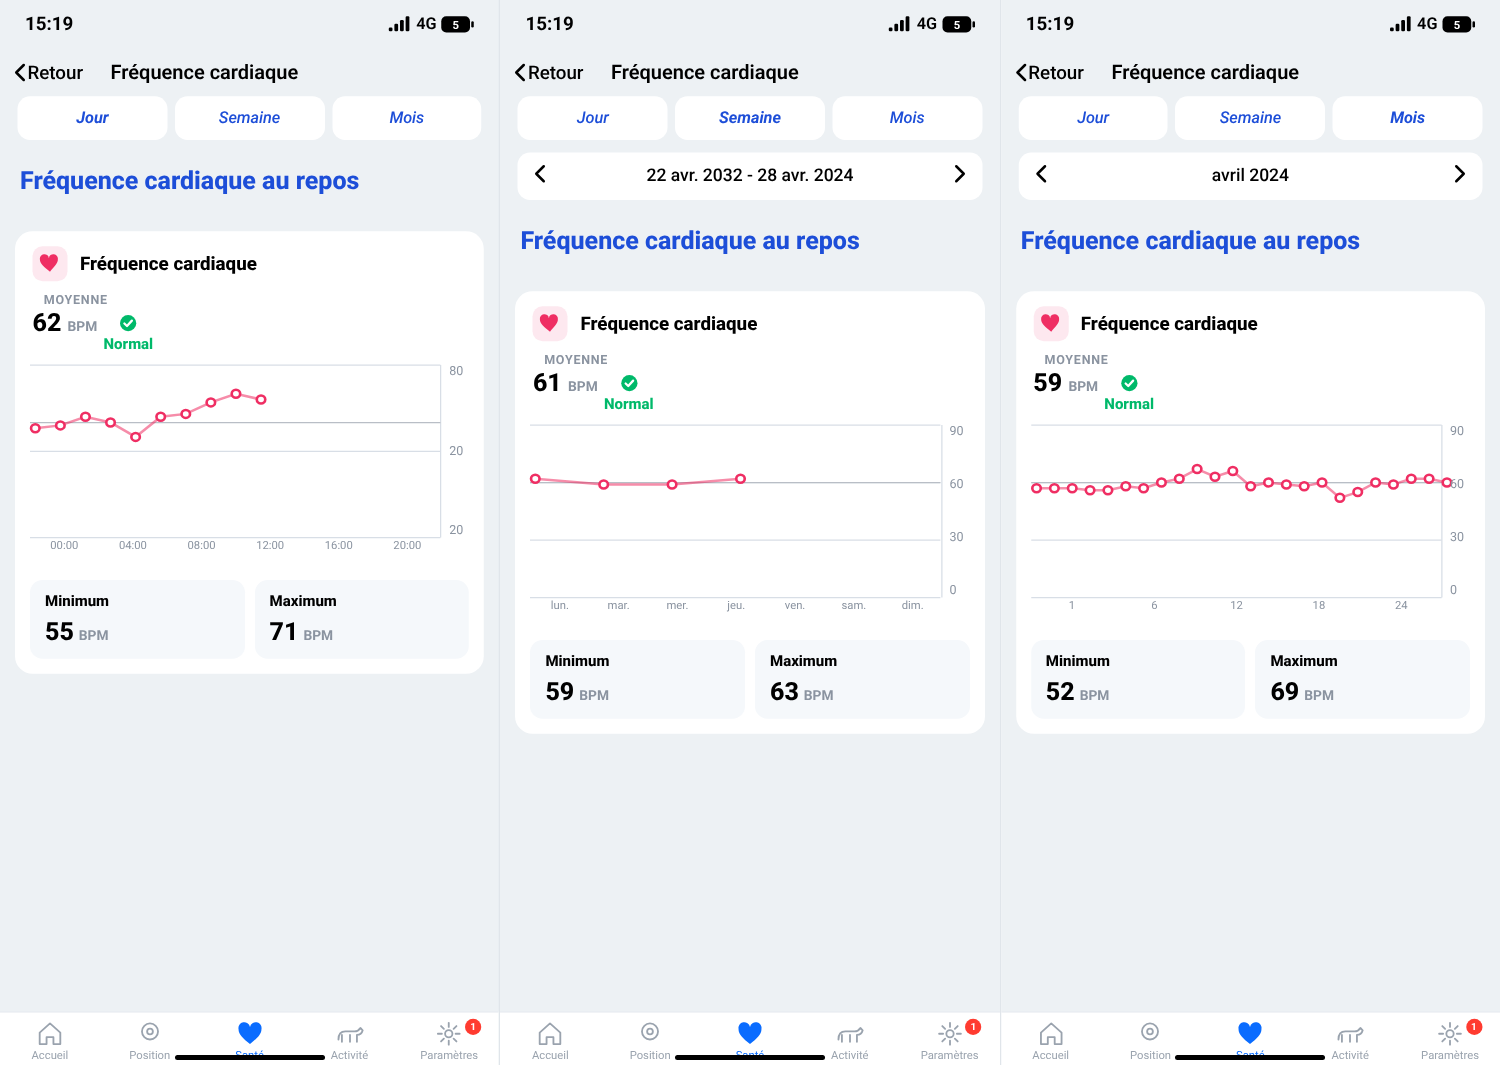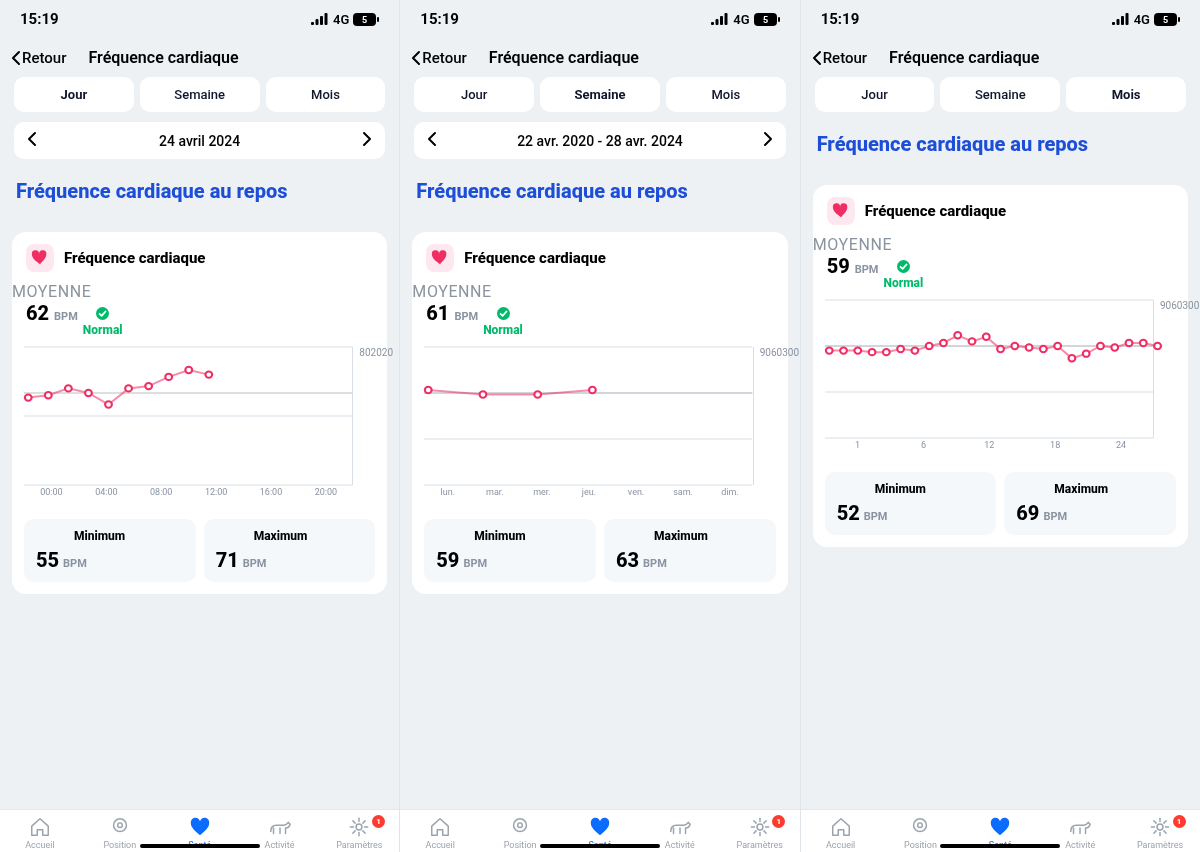--- a/index.html
+++ b/index.html
@@ -16,43 +16,43 @@
   *{box-sizing:border-box;font-family:-apple-system,BlinkMacSystemFont,"Segoe UI",Roboto,Arial,sans-serif;}
   body{margin:0;background:#fff;display:flex;width:1200px;height:852px;}
   .phone{flex:1;display:flex;flex-direction:column;background:var(--bg);border-right:1px solid #E0E5EA;position:relative;overflow:hidden;}
   .phone:last-child{border-right:none;}
   .status-bar{display:flex;justify-content:space-between;align-items:center;padding:10px 20px 4px;font-size:15px;font-weight:700;color:#000;}
   .status-right{display:flex;align-items:center;gap:4px;}
   .nav-header{display:flex;padding:16px 12px 10px;gap:8px;}
   .back-btn{display:flex;align-items:center;gap:2px;font-size:15px;color:#000;font-weight:500;}
   .header-title{font-size:16px;font-weight:600;color:#000;margin-left:14px;}
   .seg{display:flex;gap:6px;padding:0 14px;}
-  .seg button{flex:1;background:var(--card);border:none;border-radius:10px;padding:10px 0;font-size:13px;font-weight:500;color:#0f172a;}
+  .seg button{flex:1;background:var(--card);border:none;border-radius:10px;padding:10px 0;font-size:13px;font-weight:500;color:#1d4ed8;font-style:italic;}
   .seg button.active{font-weight:700;}
   .date-nav{margin:10px 14px 0;background:var(--card);border-radius:10px;display:flex;align-items:center;justify-content:space-between;padding:10px 14px;}
   .date-label{font-size:14px;font-weight:500;}
   .chev{font-size:14px;color:#000;}
   h2.section{font-size:20px;font-weight:800;color:#1d4ed8;margin:20px 16px 28px;line-height:1.25;}
   .card{background:var(--card);border-radius:14px;margin:0 12px;padding:12px 0 0;}
   .card-head{display:flex;align-items:center;gap:10px;padding:0 14px;}
   .heart-badge{width:28px;height:28px;border-radius:8px;background:#FDE8EF;display:flex;align-items:center;justify-content:center;}
   .card-title{font-size:15px;font-weight:800;color:#000;}
-  .avg-label{font-size:16px;letter-spacing:0.6px;color:var(--muted);padding:10px 0 0;font-weight:400;}
+  .avg-label{font-size:10px;letter-spacing:0.6px;color:var(--muted);padding:10px 23px 0;font-weight:700;}
   .metric{display:flex;align-items:baseline;gap:5px;padding:0 14px 4px;}
   .big{font-size:20px;font-weight:800;color:#000;}
   .unit{font-size:11px;font-weight:700;color:var(--muted);}
   .status{display:inline-flex;align-items:center;gap:3px;font-size:12px;font-weight:800;color:var(--green);flex-direction:column;}
   .chart-wrap{position:relative;height:160px;margin:6px 6px 0 12px;}
-  .y-axis{position:absolute;right:0;top:0;bottom:22px;width:26px;display:flex;flex-direction:row;justify-content:space-between;font-size:10px;color:var(--muted);text-align:left;padding-left:4px;}
+  .y-axis{position:absolute;right:0;top:0;bottom:22px;width:26px;display:flex;flex-direction:column;justify-content:space-between;font-size:10px;color:var(--muted);text-align:left;padding-left:4px;}
   .plot{position:absolute;left:0;right:28px;top:0;bottom:22px;border-right:1px solid var(--divider);}
   .x-axis{position:absolute;left:0;right:28px;bottom:0;height:20px;display:flex;justify-content:space-between;font-size:9px;color:var(--muted);}
   .x-axis span{flex:1;text-align:center;}
   .mm-row{display:flex;gap:8px;padding:12px;}
   .mm{flex:1;background:#F5F8FB;border-radius:10px;padding:10px 12px;}
-  .mm-label{font-size:12px;font-weight:800;color:#000;margin-left:38px;}
+  .mm-label{font-size:12px;font-weight:800;color:#000;}
   .mm-val{display:flex;align-items:baseline;gap:4px;margin-top:5px;}
   .mm-big{font-size:20px;font-weight:800;}
   .bottom-nav{margin-top:auto;background:#fff;border-top:1px solid #E3E8EE;display:flex;padding:6px 0 2px;}
   .bn-item{flex:1;display:flex;flex-direction:column;align-items:center;gap:2px;font-size:9px;color:var(--nav-grey);position:relative;}
   .bn-item.active{color:var(--blue);}
   .bn-icon{height:22px;display:flex;align-items:center;}
   .badge-dot{position:absolute;top:-1px;right:18%;width:13px;height:13px;border-radius:50%;background:#FF3B30;color:#fff;font-size:8px;display:flex;align-items:center;justify-content:center;font-weight:700;}
   .home-ind{position:absolute;bottom:4px;left:50%;transform:translateX(-50%);width:120px;height:4px;border-radius:3px;background:#000;}
   svg{overflow:visible;}
   .grid-line{stroke:var(--divider);stroke-width:1;}
@@ -88,29 +88,20 @@
         </svg>
         <span>Retour</span>
       </div>
       <span class="header-title">Fréquence cardiaque</span>
     </div>
     <div class="seg">
       <button class="active">Jour</button>
       <button>Semaine</button>
       <button>Mois</button>
     </div>
-    <div class="date-nav">
-      <span class="chev"><svg width="8" height="14" viewBox="0 0 8 14">
-          <path d="M7 1 L1 7 L7 13" stroke="#000" stroke-width="2" fill="none" stroke-linecap="round" stroke-linejoin="round"></path>
-        </svg></span>
-      <span class="date-label">24 avril 2024</span>
-      <span class="chev"><svg width="8" height="14" viewBox="0 0 8 14">
-          <path d="M1 1 L7 7 L1 13" stroke="#000" stroke-width="2" fill="none" stroke-linecap="round" stroke-linejoin="round"></path>
-        </svg></span>
-    </div>
     <h2 class="section">Fréquence cardiaque au repos</h2>
     <div class="card">
       <div class="card-head">
         <div class="heart-badge">
           <svg width="18" height="18" viewBox="0 0 20 20">
             <path d="M10 17 C5 13 1 10 1 6 A4 4 0 0 1 9 5 A4 4 0 0 1 17 6 C17 10 13 13 10 17 Z" fill="#EF2E63"></path>
             <path d="M14 2 A3 3 0 1 0 17 7 A2.3 2.3 0 0 1 14 2 Z" fill="#EF2E63"></path>
           </svg>
         </div>
         <span class="card-title">Fréquence cardiaque</span>
@@ -259,21 +250,21 @@
     </div>
     <div class="seg">
       <button>Jour</button>
       <button class="active">Semaine</button>
       <button>Mois</button>
     </div>
     <div class="date-nav">
       <span class="chev"><svg width="8" height="14" viewBox="0 0 8 14">
           <path d="M7 1 L1 7 L7 13" stroke="#000" stroke-width="2" fill="none" stroke-linecap="round" stroke-linejoin="round"></path>
         </svg></span>
-      <span class="date-label">22 avr. 2020 - 28 avr. 2024</span>
+      <span class="date-label">22 avr. 2032 - 28 avr. 2024</span>
       <span class="chev"><svg width="8" height="14" viewBox="0 0 8 14">
           <path d="M1 1 L7 7 L1 13" stroke="#000" stroke-width="2" fill="none" stroke-linecap="round" stroke-linejoin="round"></path>
         </svg></span>
     </div>
     <h2 class="section">Fréquence cardiaque au repos</h2>
     <div class="card">
       <div class="card-head">
         <div class="heart-badge">
           <svg width="18" height="18" viewBox="0 0 20 20">
             <path d="M10 17 C5 13 1 10 1 6 A4 4 0 0 1 9 5 A4 4 0 0 1 17 6 C17 10 13 13 10 17 Z" fill="#EF2E63"></path>
@@ -418,20 +409,29 @@
           <path d="M7 1 L1 7 L7 13" stroke="#000" stroke-width="2" fill="none" stroke-linecap="round" stroke-linejoin="round"></path>
         </svg>
         <span>Retour</span>
       </div>
       <span class="header-title">Fréquence cardiaque</span>
     </div>
     <div class="seg">
       <button>Jour</button>
       <button>Semaine</button>
       <button class="active">Mois</button>
+    </div>
+    <div class="date-nav">
+      <span class="chev"><svg width="8" height="14" viewBox="0 0 8 14">
+          <path d="M7 1 L1 7 L7 13" stroke="#000" stroke-width="2" fill="none" stroke-linecap="round" stroke-linejoin="round"></path>
+        </svg></span>
+      <span class="date-label">avril 2024</span>
+      <span class="chev"><svg width="8" height="14" viewBox="0 0 8 14">
+          <path d="M1 1 L7 7 L1 13" stroke="#000" stroke-width="2" fill="none" stroke-linecap="round" stroke-linejoin="round"></path>
+        </svg></span>
     </div>
     <h2 class="section">Fréquence cardiaque au repos</h2>
     <div class="card">
       <div class="card-head">
         <div class="heart-badge">
           <svg width="18" height="18" viewBox="0 0 20 20">
             <path d="M10 17 C5 13 1 10 1 6 A4 4 0 0 1 9 5 A4 4 0 0 1 17 6 C17 10 13 13 10 17 Z" fill="#EF2E63"></path>
             <path d="M14 2 A3 3 0 1 0 17 7 A2.3 2.3 0 0 1 14 2 Z" fill="#EF2E63"></path>
           </svg>
         </div>

